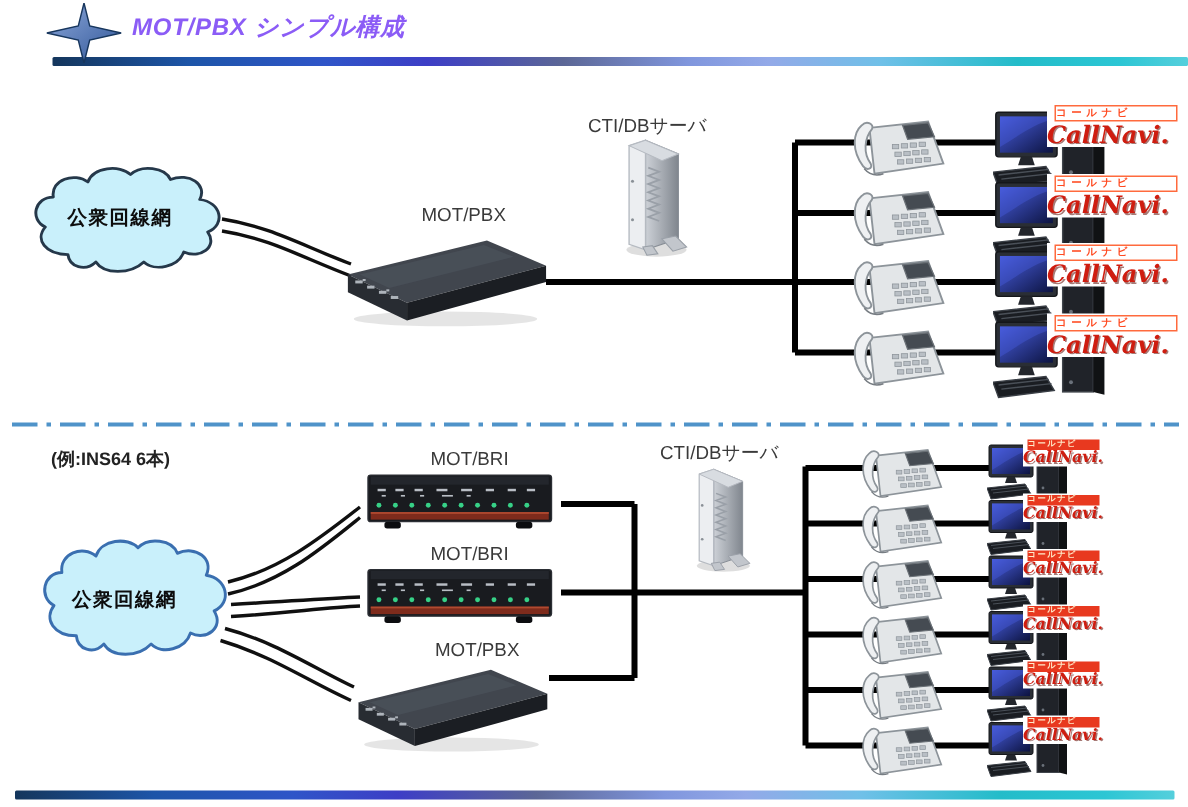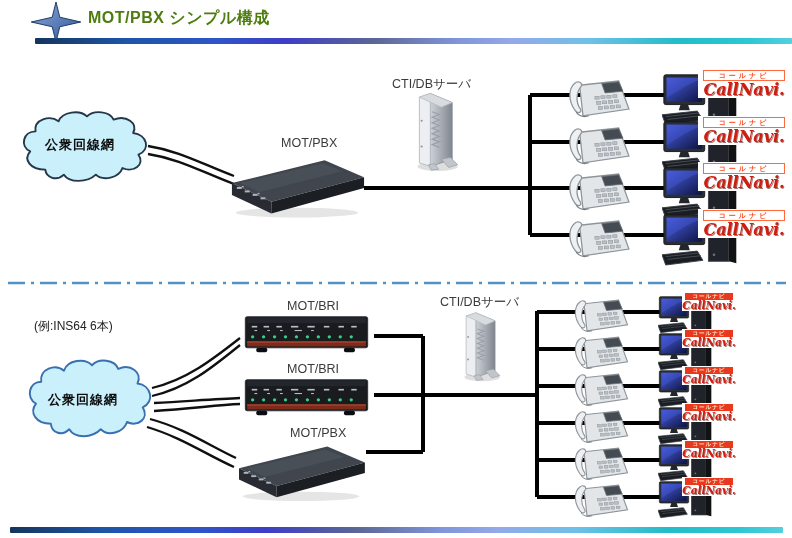--- a/index.html
+++ b/index.html
@@ -4,59 +4,59 @@
 <style>
   html,body{margin:0;padding:0;background:#fff;}
   .canvas{
     position:relative;width:792px;height:538px;background:#ffffff;overflow:hidden;
     font-family:"Liberation Sans","DejaVu Sans",sans-serif;
   }
   
   .star{position:absolute;left:30px;top:2px;width:52px;height:40px;z-index:3;}
   .page-title{
     position:absolute;left:88px;top:8px;z-index:3;
-    font-size:16px;font-weight:bold;color:#4d7c0f;letter-spacing:.5px;
+    font-size:16px;font-weight:bold;color:#8b5cf6;letter-spacing:.5px;font-style:italic;
   }
   .grad-bar{
     position:absolute;height:6px;z-index:2;border-radius:1px;
     background:linear-gradient(90deg,
       #14365c 0%, #1d55a8 12%, #2f55c8 24%, #3d3ec6 33%,
       #5c6796 45%, #8096dd 56%, #93a9e8 63%, #6fc0e8 73%,
       #23bcc9 85%, #2cc6d4 94%, #55cfdc 100%);
   }
   .grad-top{left:35px;top:38px;width:757px;}
   .grad-bottom{left:10px;top:527px;width:773px;}
   
   .sec-heading{
     position:absolute;z-index:3;font-size:15px;font-weight:bold;color:#1b3a63;letter-spacing:1px;
   }
   .sec1-heading{left:22px;top:64px;}
   .sec2-heading{left:14px;top:294px;}
-  .sec2-sub{position:absolute;left:34px;top:318px;z-index:3;font-size:12px;font-weight:400;color:#222;}
+  .sec2-sub{position:absolute;left:34px;top:298px;z-index:3;font-size:12px;font-weight:700;color:#222;}
   
   .cloud{position:absolute;z-index:2;}
   .cloud-top{left:16px;top:108px;width:142px;height:80px;color:#25384a;}
   .cloud-bottom{left:22px;top:356px;width:140px;height:88px;color:#3a6fb0;}
   .cloud-label{position:absolute;z-index:3;font-size:13px;font-weight:bold;color:#0d0d0d;letter-spacing:1px;text-align:right;}
   .cloud-label-top{left:45px;top:136px;}
   .cloud-label-bottom{left:48px;top:391px;}
   
   .dev-label{position:absolute;z-index:3;font-size:12.5px;color:#3a3a3a;}
   
   .dev{position:absolute;z-index:2;}
   
   .row{position:absolute;z-index:2;}
   .row-top{left:558px;width:236px;height:58px;}
   .row-top .ph{position:absolute;left:8px;top:4px;width:68px;height:50px;}
   .row-top .pc{position:absolute;left:104px;top:2px;width:78px;height:56px;}
   .row-bot{left:556px;width:236px;height:48px;}
   .row-bot .ph{position:absolute;left:16px;top:4px;width:60px;height:42px;}
   .row-bot .pc{position:absolute;left:102px;top:0px;width:56px;height:48px;}
   
-  .badge{position:absolute;background:#fff;text-align:center;z-index:6;padding:1px 0 0 0;}
+  .badge{position:absolute;background:#fff;z-index:6;padding:1px 0 0 0;}
   .row-top .badge{left:140px;top:0px;width:92px;}
   .badge .strip{
     font-size:7px;line-height:9px;font-weight:bold;color:#ff4a21;
     border:1px solid #ff6a3d;margin:0 5px;letter-spacing:3px;
   }
   .badge .main{
     font-family:"DejaVu Serif","Liberation Serif",serif;font-style:italic;font-weight:bold;
     font-size:16px;line-height:17px;color:#cf1d10;text-shadow:1px 1px 0 rgba(95,12,5,.55);
     letter-spacing:0px;
   }

